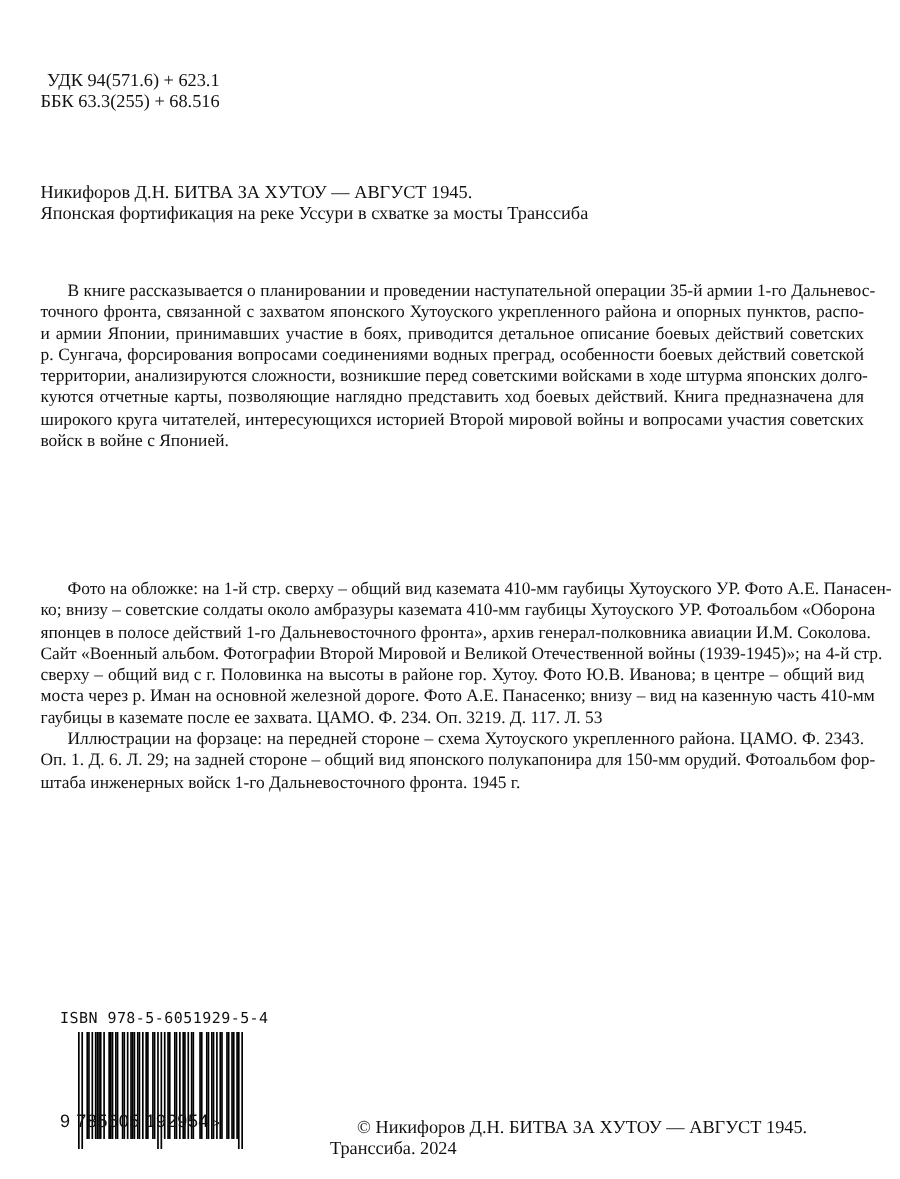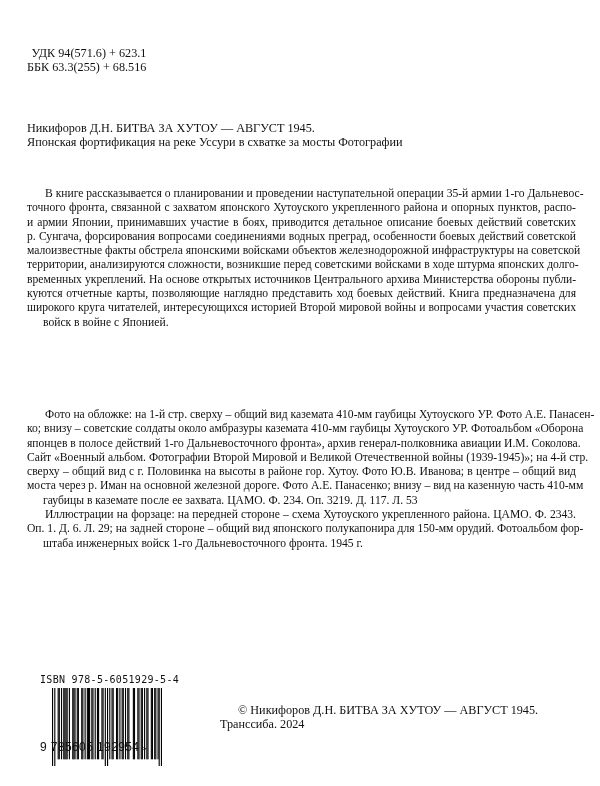--- a/index.html
+++ b/index.html
@@ -2,53 +2,51 @@
 <html><head>
 <meta charset="utf-8">
 <style>
   html, body { margin: 0; padding: 0; background: #ffffff; }
   body { width: 600px; height: 786px; position: relative; overflow: hidden;
          font-family: "Liberation Serif", "DejaVu Serif", serif; color: #111; }
   .abs { position: absolute; }
   .small { font-size: 12.2px; line-height: 14px; }
   .body-text { font-size: 11.6px; line-height: 14.3px; text-align: justify; }
   .line { display: block; white-space: nowrap; text-align-last: justify; }
-  .line.last { text-align-last: left; margin-left: 16px; }
+  .line.last { text-align-last: left; }
   .indent { padding-left: 18px; }
   #udk { left: 27px; top: 46px; text-align: right; }
   #title-block { left: 27px; top: 121px; }
   #abstract { left: 27px; top: 187px; width: 549px; }
-  #photos { left: 27px; top: 408px; width: 549px; font-family: Liberation Serif, serif; }
+  #photos { left: 27px; top: 386px; width: 549px; font-family: Liberation Serif, serif; }
   #isbn-label { left: 40px; top: 674px; font-family: "DejaVu Sans Mono", monospace; font-size: 10px; letter-spacing: 0.3px; }
   #barcode { left: 52px; top: 688px; width: 110px; height: 78px; }
   #barcode-digits { left: 40px; top: 740px; font-family: Liberation Sans, sans-serif; font-size: 12px; letter-spacing: 0.4px; text-align: center; }
   #copyright { left: 220px; top: 703px; width: 360px; font-size: 12.2px; line-height: 14px; }
-  #copyright .ind { padding-left: 18px; }
+  #copyright .ind { padding-left: 18px; margin-top: 41px; }
 </style>
 </head>
 <body>
 
 <div id="udk" class="abs small">
   <div>УДК 94(571.6) + 623.1</div>
   <div>ББК 63.3(255) + 68.516</div>
 </div>
 
 <div id="title-block" class="abs small">
   <div>Никифоров Д.Н. БИТВА ЗА ХУТОУ — АВГУСТ 1945.</div>
-  <div>Японская фортификация на реке Уссури в схватке за мосты Фотографии</div>
+  <div>Японская фортификация на реке Уссури в схватке за мосты Транссиба</div>
 </div>
 
 <div id="abstract" class="abs body-text">
     <span class="line indent">В книге рассказывается о планировании и проведении наступательной операции 35-й армии 1-го Дальневос-</span>
     <span class="line">точного фронта, связанной с захватом японского Хутоуского укрепленного района и опорных пунктов, распо-</span>
     <span class="line">и армии Японии, принимавших участие в боях, приводится детальное описание боевых действий советских</span>
     <span class="line">р. Сунгача, форсирования вопросами соединениями водных преград, особенности боевых действий советской</span>
-    <span class="line">малоизвестные факты обстрела японскими войсками объектов железнодорожной инфраструктуры на советской</span>
     <span class="line">территории, анализируются сложности, возникшие перед советскими войсками в ходе штурма японских долго-</span>
-    <span class="line">временных укреплений. На основе открытых источников Центрального архива Министерства обороны публи-</span>
     <span class="line">куются отчетные карты, позволяющие наглядно представить ход боевых действий. Книга предназначена для</span>
     <span class="line">широкого круга читателей, интересующихся историей Второй мировой войны и вопросами участия советских</span>
     <span class="line last">войск в войне с Японией.</span>
   </div>
 
 <div id="photos" class="abs body-text">
   <div id="photo-lines">
       <span class="line indent">Фото на обложке: на 1-й стр. сверху – общий вид каземата 410-мм гаубицы Хутоуского УР. Фото А.Е. Панасен-</span>
       <span class="line">ко; внизу – советские солдаты около амбразуры каземата 410-мм гаубицы Хутоуского УР. Фотоальбом «Оборона</span>
       <span class="line">японцев в полосе действий 1-го Дальневосточного фронта», архив генерал-полковника авиации И.М. Соколова.</span>

